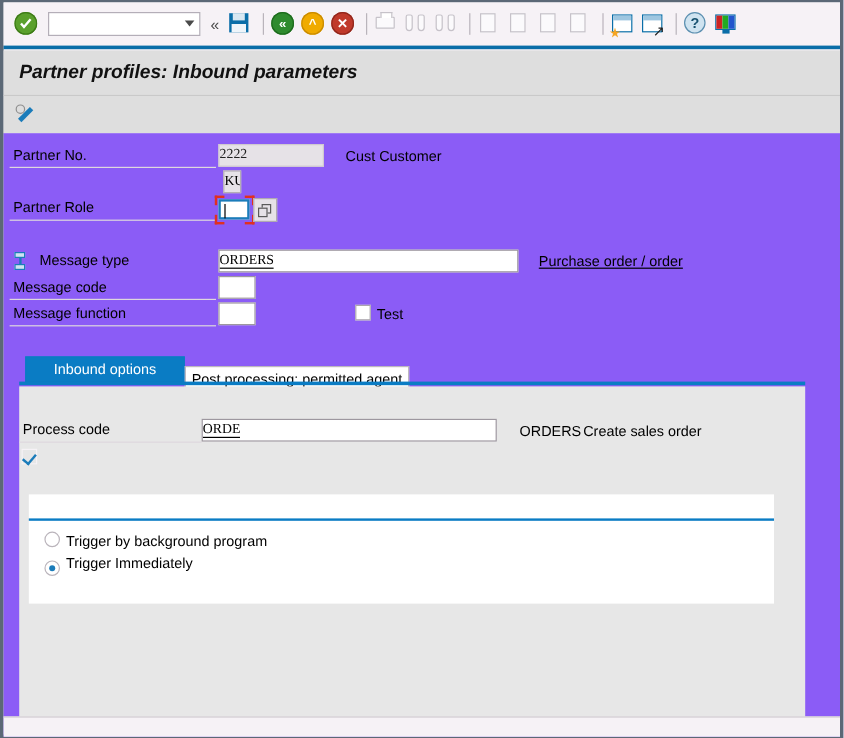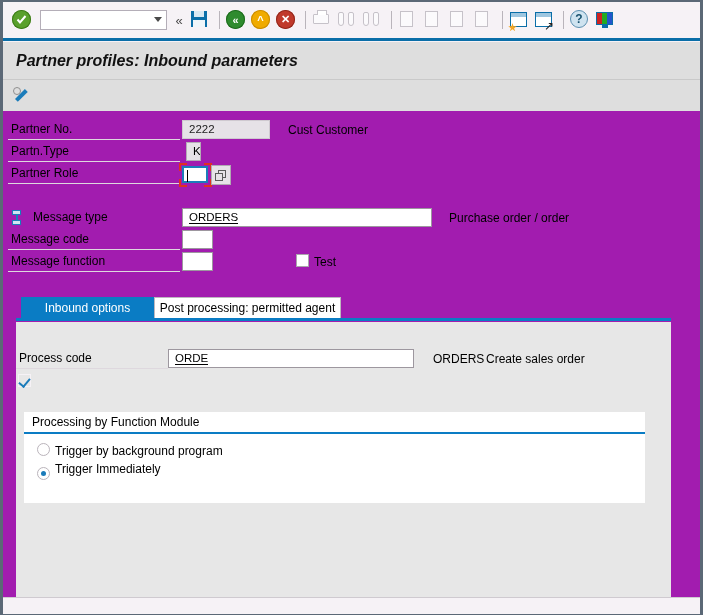--- a/index.html
+++ b/index.html
@@ -229,21 +229,21 @@
     width:8px; height:8px;
     border:1.5px solid #8f8f8f;
     border-radius:50%;
     box-sizing:border-box;
   }
 
   
   .canvas {
     position: absolute; left: 0; top: 109px;
     width: 697px; height: 503px;
-    background: #a21caf;
+    background: #8b5cf6;
   }
 
   
   .lblrow {
     position: absolute;
     height: 20px;
     border-bottom: 1px solid #ded8de;
     box-sizing: border-box;
   }
   .lbl {
@@ -256,24 +256,24 @@
     position: absolute;
     font-size: 12px;
     color: #000;
     white-space: nowrap;
   }
 
   
   .inp {
     position: absolute;
     box-sizing: border-box;
-    font-family: Liberation Sans, sans-serif;
+    font-family: Liberation Serif, serif;
     font-size: 11.5px;
     line-height: 17px;
-    padding: 0 6px;
+    padding: 0 0;
     background: #fff;
     border: 1px solid #a8a2ac;
     color: #000;
     white-space: nowrap;
     overflow: hidden;
   }
   .inp.disabled {
     background: #e6e2e7;
     border: 1px solid #cfc9d0;
     color: #222;
@@ -582,23 +582,20 @@
   <div class="canvas">
 
     <div class="lblrow" style="left:5px; top:9px; width:172px;">
       <span class="lbl" style="left:3px; top:2px;">Partner No.</span>
     </div>
     <div class="inp disabled" style="left:179px; top:9px; width:88px; height:19px;">
       <span>2222</span>
     </div>
     <span class="sidetext" style="left:285px; top:12px;">Cust Customer</span>
 
-    <div class="lblrow" style="left:5px; top:31px; width:172px;">
-      <span class="lbl" style="left:3px; top:2px;">Partn.Type</span>
-    </div>
     <div class="inp readonlyish" style="left:183px; top:31px; width:15px; height:19px;">
       <span>KU</span>
     </div>
 
     <div class="lblrow" style="left:5px; top:53px; width:172px;">
       <span class="lbl" style="left:3px; top:2px;">Partner Role</span>
     </div>
     <div class="focusbox" style="left:176px; top:52px; width:33px; height:24px;">
       <span class="fi">
         <span class="caret"></span>
@@ -614,21 +611,21 @@
     <span class="nodeico" style="left:8px; top:99px;">
       <span class="sq t"></span>
         <span class="sq b"></span>
     </span>
     <div class="lblrow" style="left:5px; top:97px; width:172px; border-bottom:none;">
       <span class="lbl" style="left:25px; top:2px;">Message type</span>
     </div>
     <div class="inp underlined" style="left:179px; top:97px; width:250px; height:19px;">
       <span class="ul">ORDERS</span>
     </div>
-    <span class="sidetext" style="left:446px; top:100px;">Purchase order / order</span>
+    <span class="sidetext" style="left:446px; top:100px;text-decoration:underline;">Purchase order / order</span>
 
     <div class="lblrow" style="left:5px; top:119px; width:172px;">
       <span class="lbl" style="left:3px; top:2px;">Message code</span>
     </div>
     <div class="inp underlined" style="left:179px; top:119px; width:31px; height:19px;">
       <span></span>
     </div>
 
     <div class="lblrow" style="left:5px; top:141px; width:172px;">
       <span class="lbl" style="left:3px; top:2px;">Message function</span>
@@ -637,41 +634,40 @@
       <span></span>
     </div>
 
     <span class="cb" style="left:293px; top:143px;"></span>
     <span class="cbtext" style="left:311px; top:144px;">Test</span>
 
     <div class="tabstrip">
       <div class="tab active" style="left:5px; width:133px;">
         <span>Inbound options</span>
       </div>
-      <div class="tab" style="left:138px; width:187px;">
+      <div class="tab" style="left:138px; width:187px;margin-top:8px;">
         <span>Post processing: permitted agent</span>
       </div>
     </div>
     <div class="tab-underline"></div>
 
     <div class="tabpanel">
 
       <div class="lblrow" style="left:0px; top:27px; width:152px;">
         <span class="lbl" style="left:3px; top:2px;">Process code</span>
       </div>
       <div class="inp underlined" style="left:152px; top:27px; width:246px; height:19px;">
         <span class="ul">ORDE</span>
       </div>
       <span class="sidetext" style="left:417px; top:30px;">ORDERS</span>
       <span class="sidetext" style="left:470px; top:30px;">Create sales order</span>
 
       <span class="cb checked" style="left:2px; top:52px;"></span>
 
       <div class="groupbox" style="left:8px; top:90px; width:621px; height:91px;">
-        <span class="gb-title">Processing by Function Module</span>
         <span class="gb-rule" style="width:621px;"></span>
 
         <span class="radio" style="left:13px; top:31px;"></span>
         <span class="radiotext" style="left:31px; top:32px;">Trigger by background program</span>
 
         <span class="radio sel" style="left:13px; top:55px;"></span>
         <span class="radiotext" style="left:31px; top:50px;">Trigger Immediately</span>
       </div>
     </div>
 

